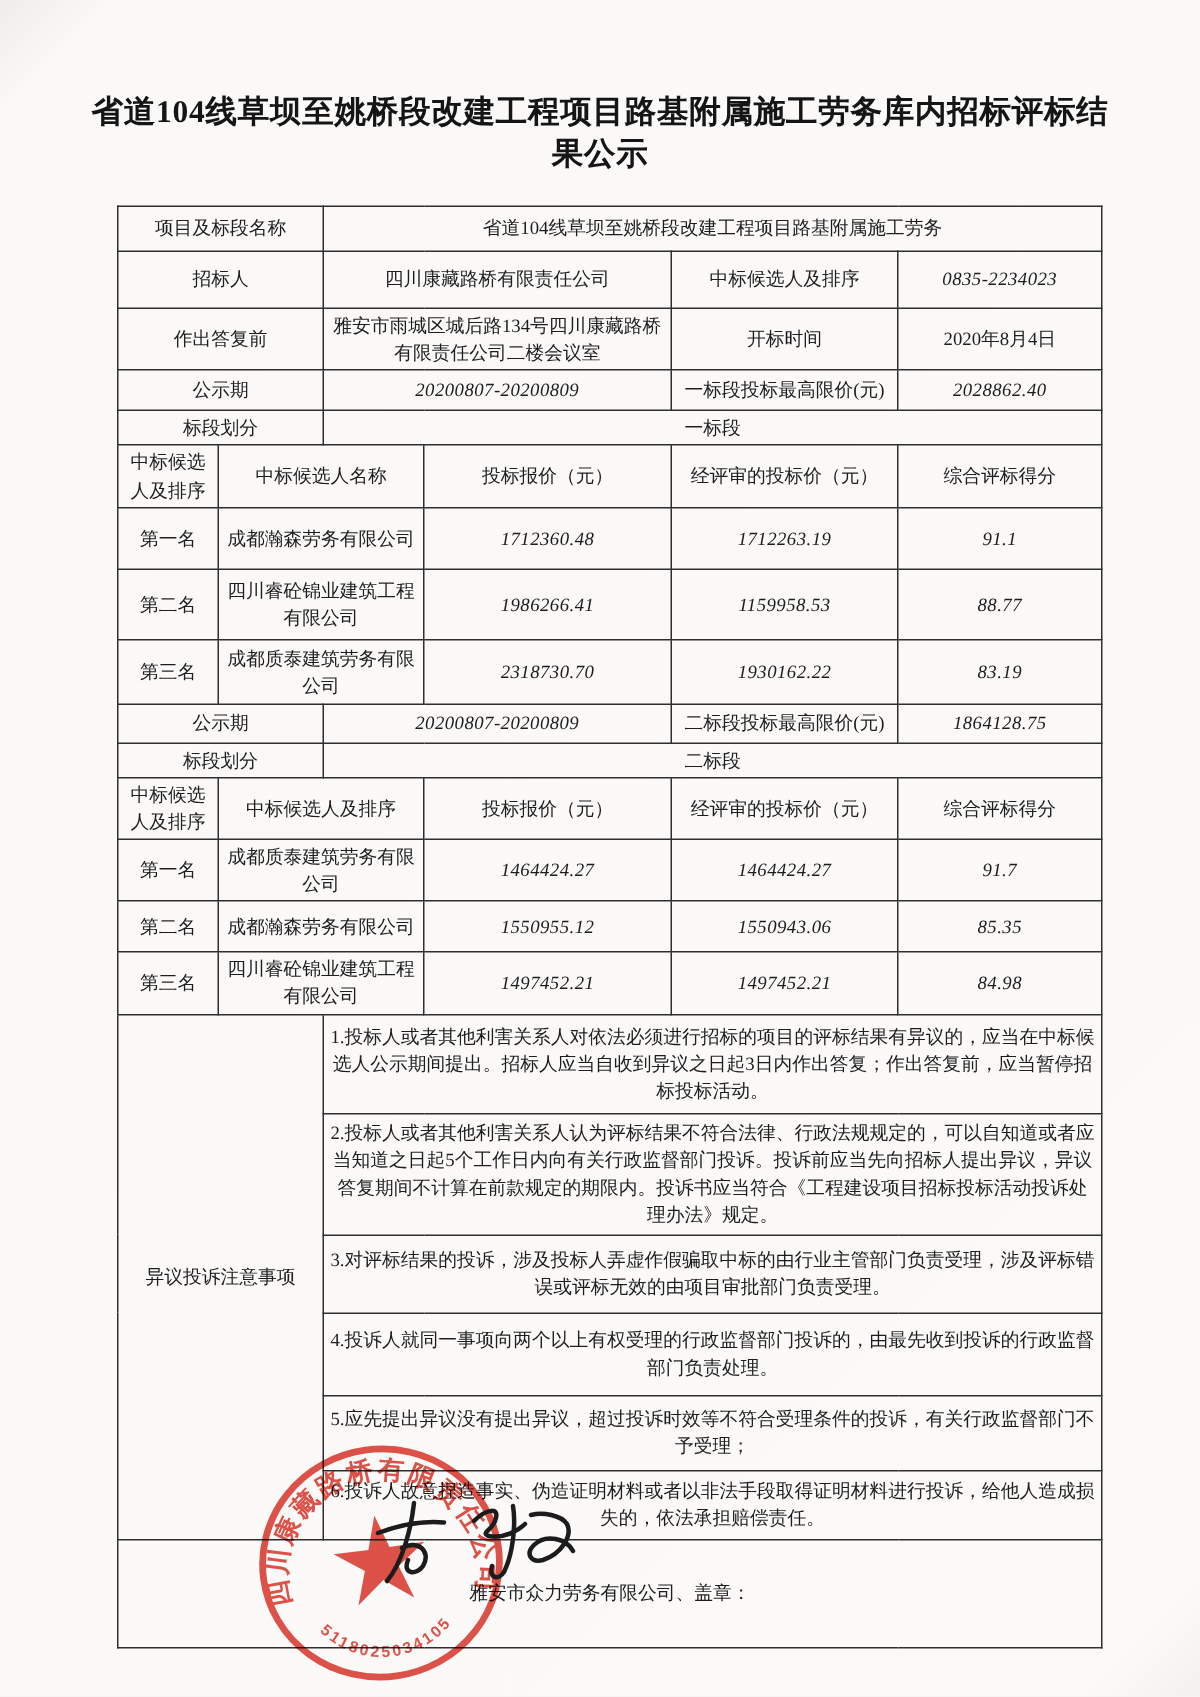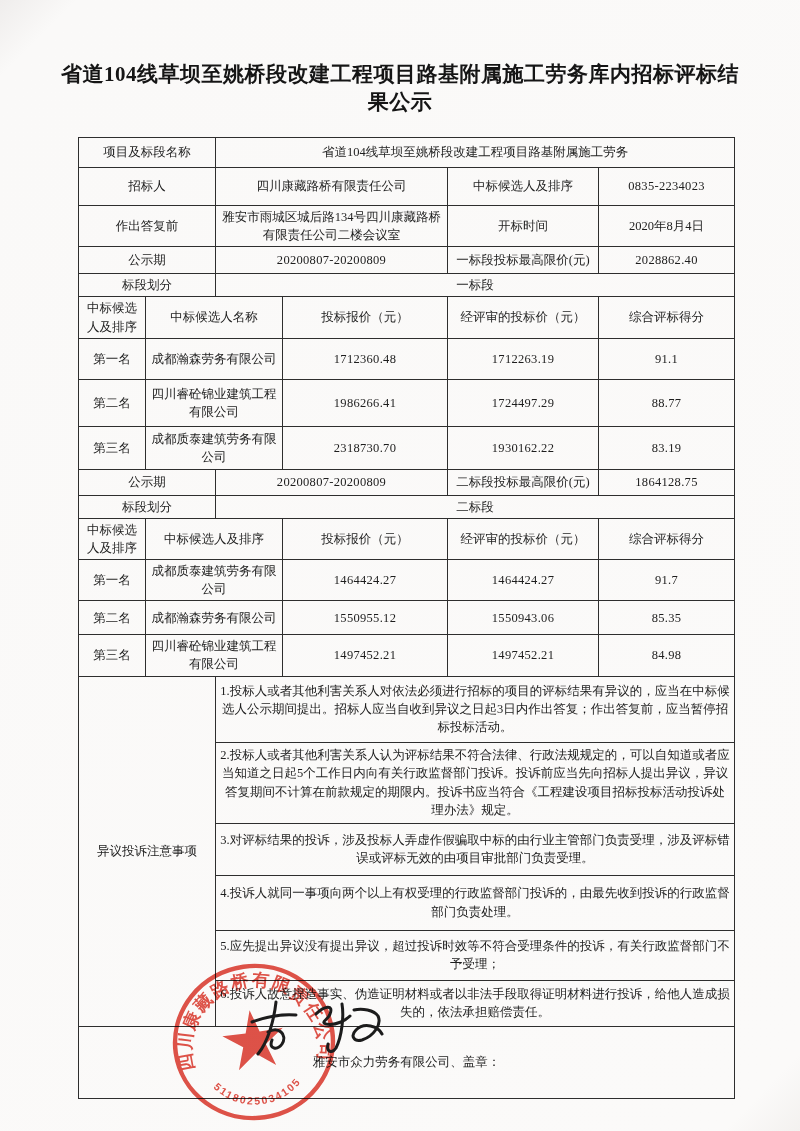--- a/index.html
+++ b/index.html
@@ -50,21 +50,21 @@
     line-height: 1.55;
     vertical-align: middle;
     margin-top: 10px;
   }
   td.sig {
     text-align: left;
     padding-left: 8px;
     vertical-align: middle;
     position: relative;
   }
-  .num { font-family: "Liberation Serif", serif; letter-spacing: 0.3px; }
+  .num { font-family: "Liberation Serif", serif; letter-spacing: 0.3px; font-style: italic; }
   .stamp-wrap {
     position: absolute;
     left: 168px; top: 957px;
     width: 172px; height: 170px;
     pointer-events: none;
     opacity: 0.88;
     transform: rotate(-8deg);
     mix-blend-mode: multiply;
   }
   .sign-wrap {
@@ -132,21 +132,21 @@
       <td>第一名</td>
       <td colspan="2">成都瀚森劳务有限公司</td>
       <td class="num">1712360.48</td>
       <td class="num">1712263.19</td>
       <td class="num">91.1</td>
     </tr>
     <tr style="height:47px">
       <td>第二名</td>
       <td colspan="2">四川睿砼锦业建筑工程有限公司</td>
       <td class="num">1986266.41</td>
-      <td class="num">1724497.29</td>
+      <td class="num">1159958.53</td>
       <td class="num">88.77</td>
     </tr>
     <tr style="height:43px">
       <td>第三名</td>
       <td colspan="2">成都质泰建筑劳务有限公司</td>
       <td class="num">2318730.70</td>
       <td class="num">1930162.22</td>
       <td class="num">83.19</td>
     </tr>
 

